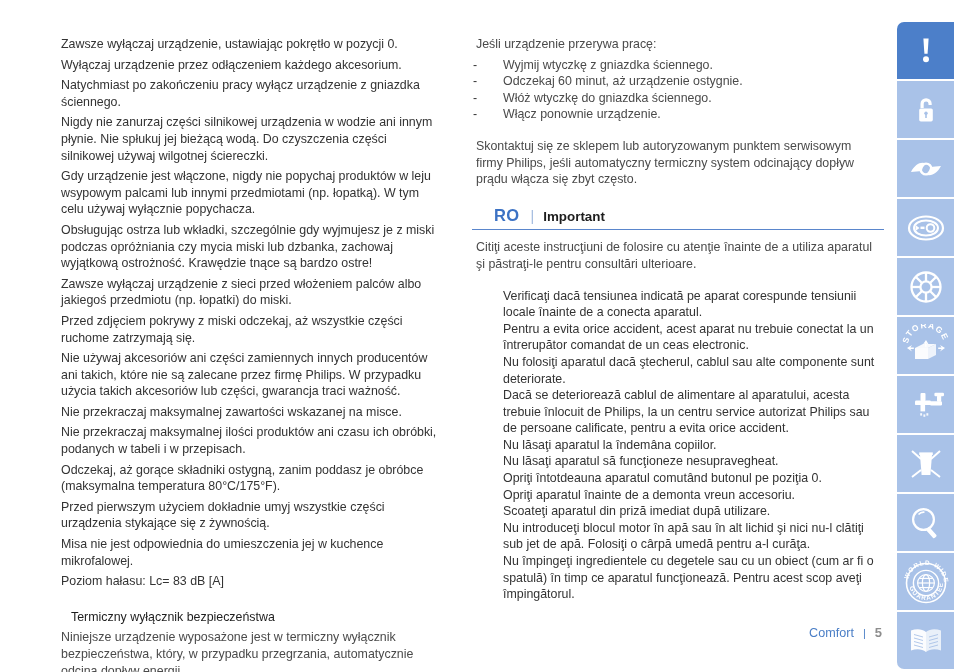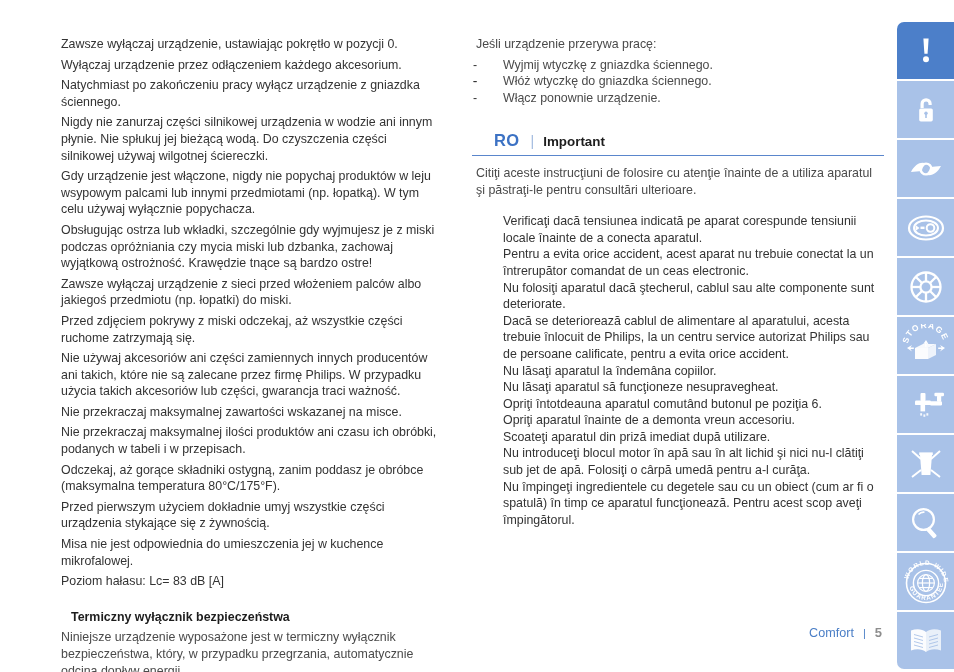--- a/index.html
+++ b/index.html
@@ -54,21 +54,21 @@
     left: 1px; top: 0;
     color: #333333;
   }
 
   
   .indent-list { margin: 0; padding: 0; list-style: none; }
   .indent-list li { margin: 0; padding: 0 0 0 31px; }
 
   
   .subhead {
-    font-weight: bold;
+    font-weight: normal;
     font-size: 12.4px;
     color: #1d1d1d;
     padding-left: 14px;
     margin: 0;
   }
   .body-muted { color: #4a4a4a; }
 
   
   .sec-header {
     display: flex;
@@ -179,33 +179,35 @@
 
     <p class="para body-muted">Jeśli urządzenie przerywa pracę:</p>
 
     <ul class="dash-list body-muted">
       <li>
         <span class="dash">-</span>
         <span>Wyjmij wtyczkę z gniazdka ściennego.</span>
       </li>
       <li>
         <span class="dash">-</span>
+        <span>Odczekaj 60 minut, aż urządzenie ostygnie.</span>
       </li>
       <li>
         <span class="dash">-</span>
         <span>Włóż wtyczkę do gniazdka ściennego.</span>
       </li>
       <li>
         <span class="dash">-</span>
         <span>Włącz ponownie urządzenie.</span>
       </li>
     </ul>
 
     <div class="spacer-sm"></div>
 
+    <p class="para body-muted">Skontaktuj się ze sklepem lub autoryzowanym punktem serwisowym firmy Philips, jeśli automatyczny termiczny system odcinający dopływ prądu włącza się zbyt często.</p>
 
     <div class="spacer-md"></div>
 
     <div class="sec-header">
       <span class="sec-code">RO</span>
       <span class="sec-pipe">|</span>
       <span class="sec-title">Important</span>
     </div>
     <div class="sec-rule"></div>
 
@@ -213,21 +215,21 @@
 
     <div class="spacer-sm"></div>
 
     <ul class="indent-list">
       <li>Verificaţi dacă tensiunea indicată pe aparat corespunde tensiunii locale înainte de a conecta aparatul.</li>
       <li>Pentru a evita orice accident, acest aparat nu trebuie conectat la un întrerupător comandat de un ceas electronic.</li>
       <li>Nu folosiţi aparatul dacă ştecherul, cablul sau alte componente sunt deteriorate.</li>
       <li>Dacă se deteriorează cablul de alimentare al aparatului, acesta trebuie înlocuit de Philips, la un centru service autorizat Philips sau de persoane calificate, pentru a evita orice accident.</li>
       <li>Nu lăsaţi aparatul la îndemâna copiilor.</li>
       <li>Nu lăsaţi aparatul să funcţioneze nesupravegheat.</li>
-      <li>Opriţi întotdeauna aparatul comutând butonul pe poziţia 6.</li>
+      <li>Opriţi întotdeauna aparatul comutând butonul pe poziţia 0.</li>
       <li>Opriţi aparatul înainte de a demonta vreun accesoriu.</li>
       <li>Scoateţi aparatul din priză imediat după utilizare.</li>
       <li>Nu introduceţi blocul motor în apă sau în alt lichid şi nici nu-l clătiţi sub jet de apă. Folosiţi o cârpă umedă pentru a-l curăţa.</li>
       <li>Nu împingeţi ingredientele cu degetele sau cu un obiect (cum ar fi o spatulă) în timp ce aparatul funcţionează. Pentru acest scop aveţi împingătorul.</li>
     </ul>
   </div>
 
   <div class="sidebar">
 
     <div class="ico-box primary first">

